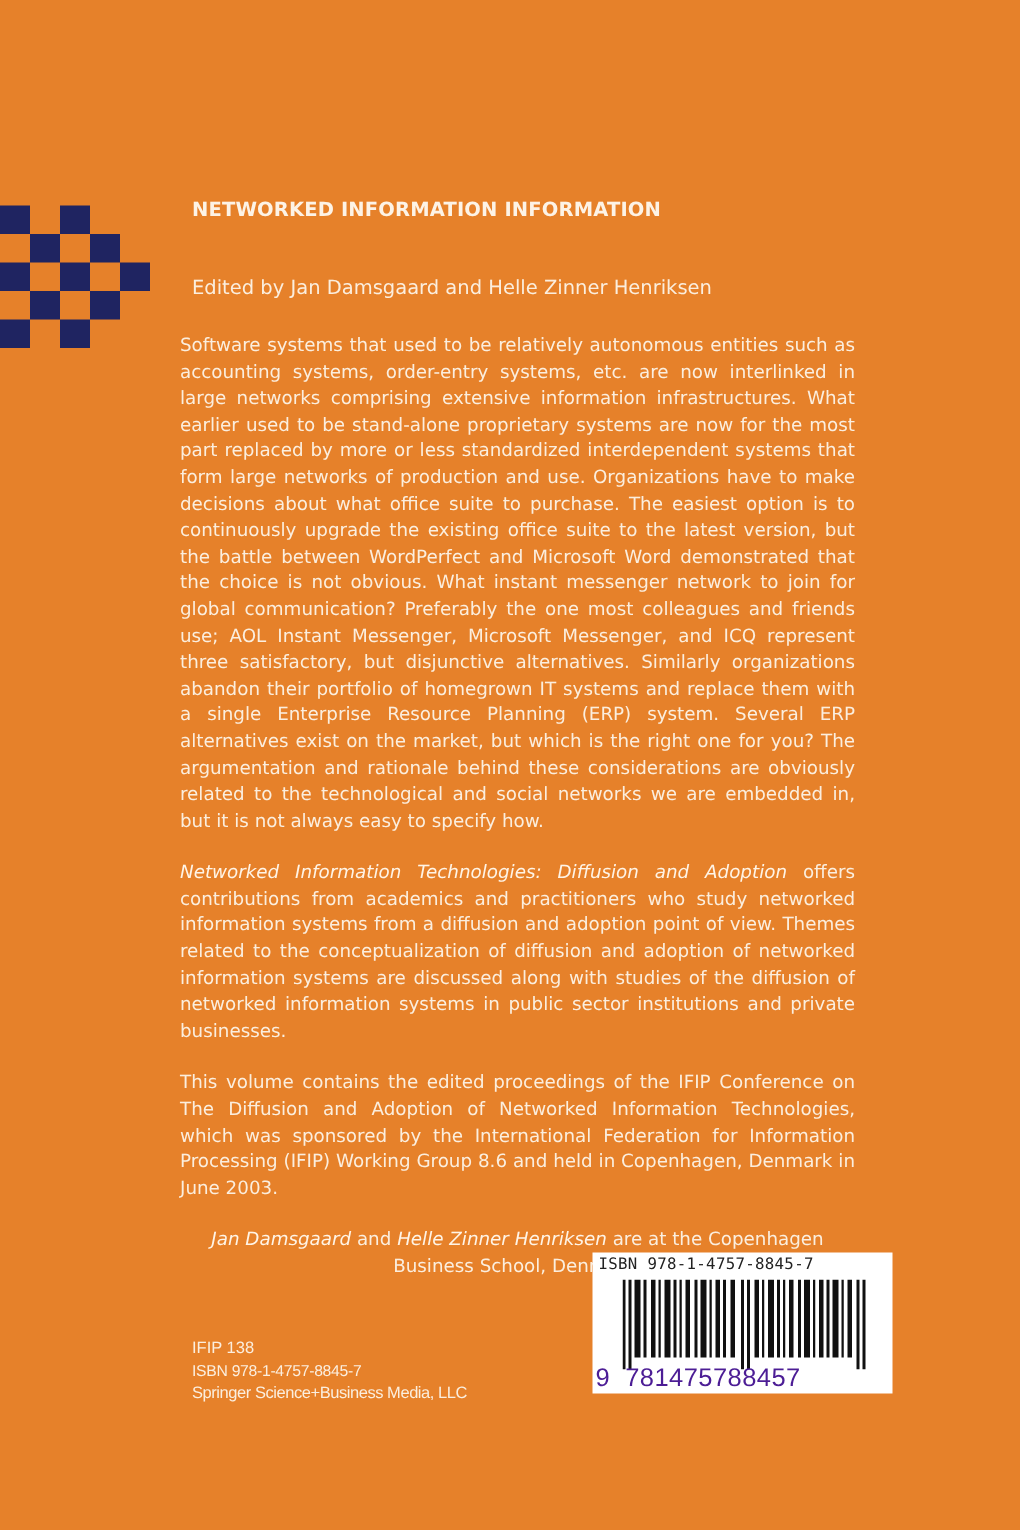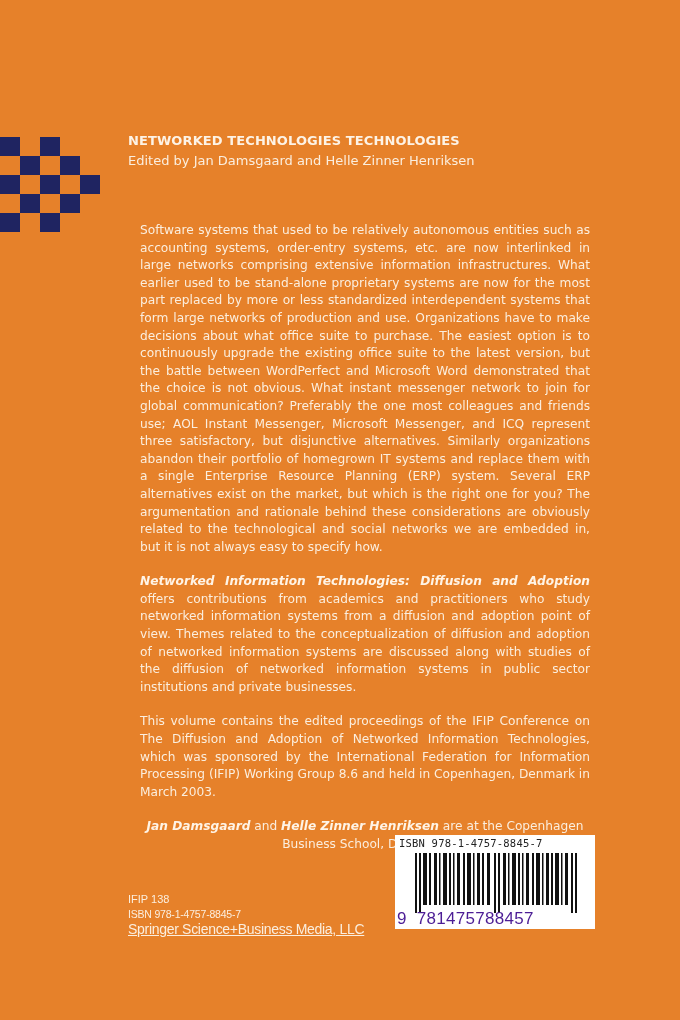--- a/index.html
+++ b/index.html
@@ -8,74 +8,74 @@
     background:#e6812a;
     position:relative;
     font-family:"DejaVu Sans", sans-serif;
     color:#fbeede;
   }
   .checker { position:absolute; left:0; top:137px; width:101px; height:96px; }
   .sq { position:absolute; width:20px; height:19px; background:#1f2461; }
   .header { position:absolute; left:128px; top:131px; width:460px; }
   .series-title { font-size:13px; font-weight:bold; letter-spacing:0.1px; color:#fdf3e6; line-height:20px; }
   .subtitle { font-size:12.5px; font-weight:bold; color:#fdf3e6; line-height:20px; }
-  .editors { font-size:13px; color:#fbeede; line-height:20px; }
+  .editors { font-size:13px; color:#fbeede; line-height:20px;margin-top:32px; }
   .body-text {
-    position:absolute; left:140px; top:222px; width:450px;
+    position:absolute; left:120px; top:222px; width:450px;
     font-size:12.2px; line-height:17.6px; text-align:justify; color:#fbeede;
   }
   .body-text p { margin:0 0 17px 0; }
-  .body-text b { font-style:italic; font-weight:bold; color:#fff4e6; }
+  .body-text b { font-style:italic; font-weight:normal; color:#fff4e6; }
   .barcode-box {
     position:absolute; left:395px; top:835px; width:200px; height:94px;
     background:#ffffff;
   }
   .isbn-top {
     position:absolute; left:4px; top:2px; width:192px;
     font-family:"DejaVu Sans Mono", monospace; font-size:10.5px; color:#222;
     letter-spacing:0.2px; white-space:nowrap;
   }
   .bars { position:absolute; left:20px; top:18px; width:170px; height:60px; }
   .ean-digits {
     position:absolute; left:2px; top:74px; width:196px;
     font-family:"Liberation Sans", sans-serif; font-size:17px; color:#4c1d95;
     white-space:nowrap; letter-spacing:0.3px; background:transparent;
   }
   .ean-digits .lead { margin-right:10px; }
   .footer { position:absolute; left:128px; top:892px; font-family:"Liberation Sans", sans-serif; color:#fbeede; }
   .footer .ifip { font-size:11px; line-height:15px; }
   .footer .isbn { font-size:10.5px; line-height:15px; letter-spacing:-0.2px; }
-  .footer .pub { font-size:14px; line-height:15px; letter-spacing:-0.3px;text-decoration:underline; }
+  .footer .pub { font-size:11px; line-height:15px; letter-spacing:-0.3px; }
 </style>
 </head>
 <body>
 
 <div class="checker">
   <div class="sq" style="left:0;top:0"></div>
   <div class="sq" style="left:40px;top:0"></div>
   <div class="sq" style="left:20px;top:19px"></div>
   <div class="sq" style="left:60px;top:19px"></div>
   <div class="sq" style="left:0;top:38px"></div>
   <div class="sq" style="left:40px;top:38px"></div>
   <div class="sq" style="left:80px;top:38px"></div>
   <div class="sq" style="left:20px;top:57px"></div>
   <div class="sq" style="left:60px;top:57px"></div>
   <div class="sq" style="left:0;top:76px"></div>
   <div class="sq" style="left:40px;top:76px"></div>
 </div>
 
 <div class="header">
-  <div class="series-title">NETWORKED TECHNOLOGIES TECHNOLOGIES</div>
+  <div class="series-title">NETWORKED INFORMATION INFORMATION</div>
   <div class="editors">Edited by Jan Damsgaard and Helle Zinner Henriksen</div>
 </div>
 
 <div class="body-text">
   <p>Software systems that used to be relatively autonomous entities such as accounting systems, order-entry systems, etc. are now interlinked in large networks comprising extensive information infrastructures. What earlier used to be stand-alone proprietary systems are now for the most part replaced by more or less standardized interdependent systems that form large networks of production and use. Organizations have to make decisions about what office suite to purchase. The easiest option is to continuously upgrade the existing office suite to the latest version, but the battle between WordPerfect and Microsoft Word demonstrated that the choice is not obvious. What instant messenger network to join for global communication? Preferably the one most colleagues and friends use; AOL Instant Messenger, Microsoft Messenger, and ICQ represent three satisfactory, but disjunctive alternatives. Similarly organizations abandon their portfolio of homegrown IT systems and replace them with a single Enterprise Resource Planning (ERP) system. Several ERP alternatives exist on the market, but which is the right one for you?  The argumentation and rationale behind these considerations are obviously related to the technological and social networks we are embedded in, but it is not always easy to specify how.</p>
   <p><b>Networked Information Technologies: Diffusion and Adoption</b><span> offers contributions from academics and practitioners who study networked information systems from a diffusion and adoption point of view. Themes related to the conceptualization of diffusion and adoption of networked information systems are discussed along with studies of the diffusion of networked information systems in public sector institutions and private businesses.</span></p>
-  <p>This volume contains the edited proceedings of the IFIP Conference on The Diffusion and Adoption of Networked Information Technologies, which was sponsored by the International Federation for Information Processing (IFIP) Working Group 8.6 and held in Copenhagen, Denmark in March 2003.</p>
+  <p>This volume contains the edited proceedings of the IFIP Conference on The Diffusion and Adoption of Networked Information Technologies, which was sponsored by the International Federation for Information Processing (IFIP) Working Group 8.6 and held in Copenhagen, Denmark in June 2003.</p>
   <p style="text-align:center"><b>Jan Damsgaard</b><span> and </span><b>Helle Zinner Henriksen</b><span> are at the Copenhagen Business School, Denmark.</span></p>
 </div>
 
 <div class="barcode-box">
   <div class="isbn-top">ISBN 978-1-4757-8845-7</div>
   <svg class="bars" viewBox="0 0 170 60" preserveAspectRatio="none">
     <g fill="#111">
       <rect x="0" y="0" width="2" height="60"></rect>
         <rect x="4" y="0" width="2" height="60"></rect>
       <rect x="8" y="0" width="4" height="52"></rect>

